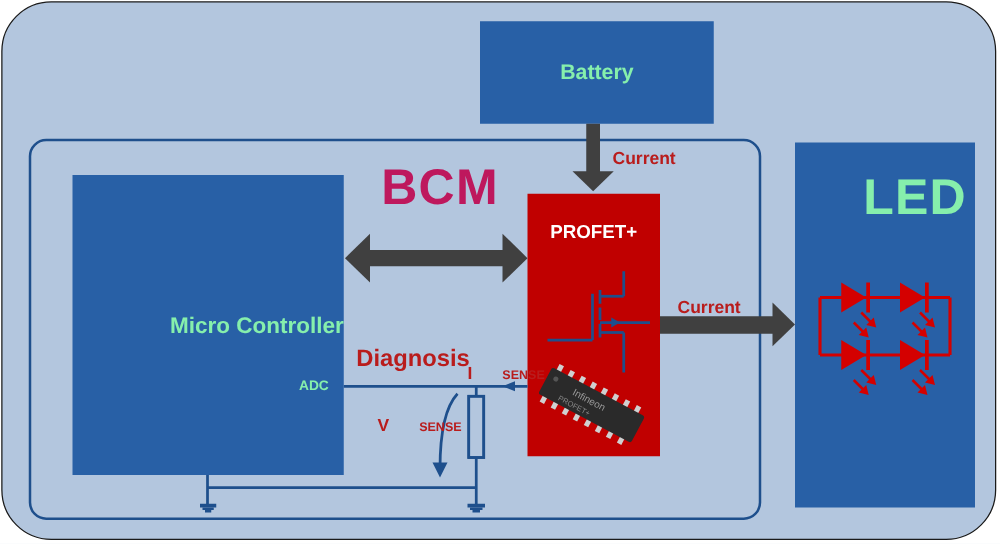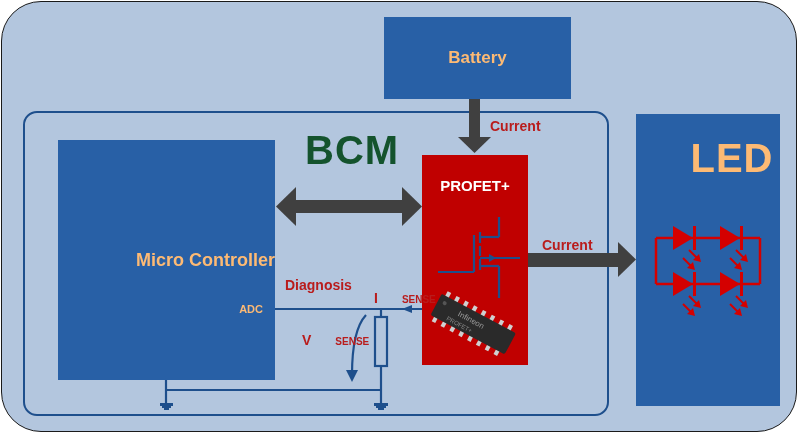--- a/index.html
+++ b/index.html
@@ -1,32 +1,32 @@
 <!DOCTYPE html>
 <html><head>
 <meta charset="utf-8">
 <style>
   html, body { margin:0; padding:0; background:#ffffff; }
   body { width:800px; height:435px; position:relative; overflow:hidden; font-family:"Liberation Sans", sans-serif; }
   .frame { position:absolute; left:1px; top:1px; width:796px; height:431px; background:#b3c6de; border:1.5px solid #1a1a1a; border-radius:40px; box-sizing:border-box; }
   .bcm-box { position:absolute; left:23px; top:111px; width:586px; height:305px; border:2px solid #1e4f8c; border-radius:14px; box-sizing:border-box; }
-  .block { position:absolute; background:#2860a6; color:#fdba74; font-weight:bold; box-sizing:border-box; }
+  .block { position:absolute; background:#2860a6; color:#86efac; font-weight:bold; box-sizing:border-box; }
   .battery { left:384px; top:17px; width:187px; height:82px; display:flex; align-items:center; justify-content:center; font-size:17px; }
   .mcu { left:58px; top:140px; width:217px; height:240px; }
   .mcu-label { position:absolute; left:0; right:0; top:110px; text-align:right; font-size:18px; }
   .adc-label { position:absolute; right:12px; top:163px; font-size:11px; }
   .led-block { left:636px; top:114px; width:144px; height:292px; }
   .led-title { position:absolute; left:0; right:0; top:22px; text-align:center; font-size:40px; font-weight:900; letter-spacing:1px;margin-left:48px; }
   .profet { position:absolute; left:422px; top:155px; width:106px; height:210px; background:#c00000; }
   .profet-label { position:absolute; left:0; right:0; top:22px; text-align:center; color:#fff; font-weight:bold; font-size:15px; }
-  .bcm-title { position:absolute; left:305px; top:128px; color:#14532d; font-size:40px; font-weight:900; letter-spacing:1px; }
+  .bcm-title { position:absolute; left:305px; top:128px; color:#be185d; font-size:40px; font-weight:900; letter-spacing:1px; }
   .txt { position:absolute; color:#b91c1c; font-weight:bold; }
   .current-top { left:490px; top:118px; font-size:14px; }
   .current-right { left:542px; top:237px; font-size:14px; }
-  .diagnosis { left:285px; top:277px; font-size:14px; }
+  .diagnosis { left:285px; top:277px; font-size:19px; }
   .isense { left:374px; top:290px; font-size:14px; }
   .vsense { left:302px; top:332px; font-size:14px; }
   .sub { font-size:10px;margin-left:24px; }
   svg.overlay { position:absolute; left:0; top:0; }
 </style>
 </head>
 <body>
 
 <div class="frame"></div>
 <div class="bcm-box"></div>

